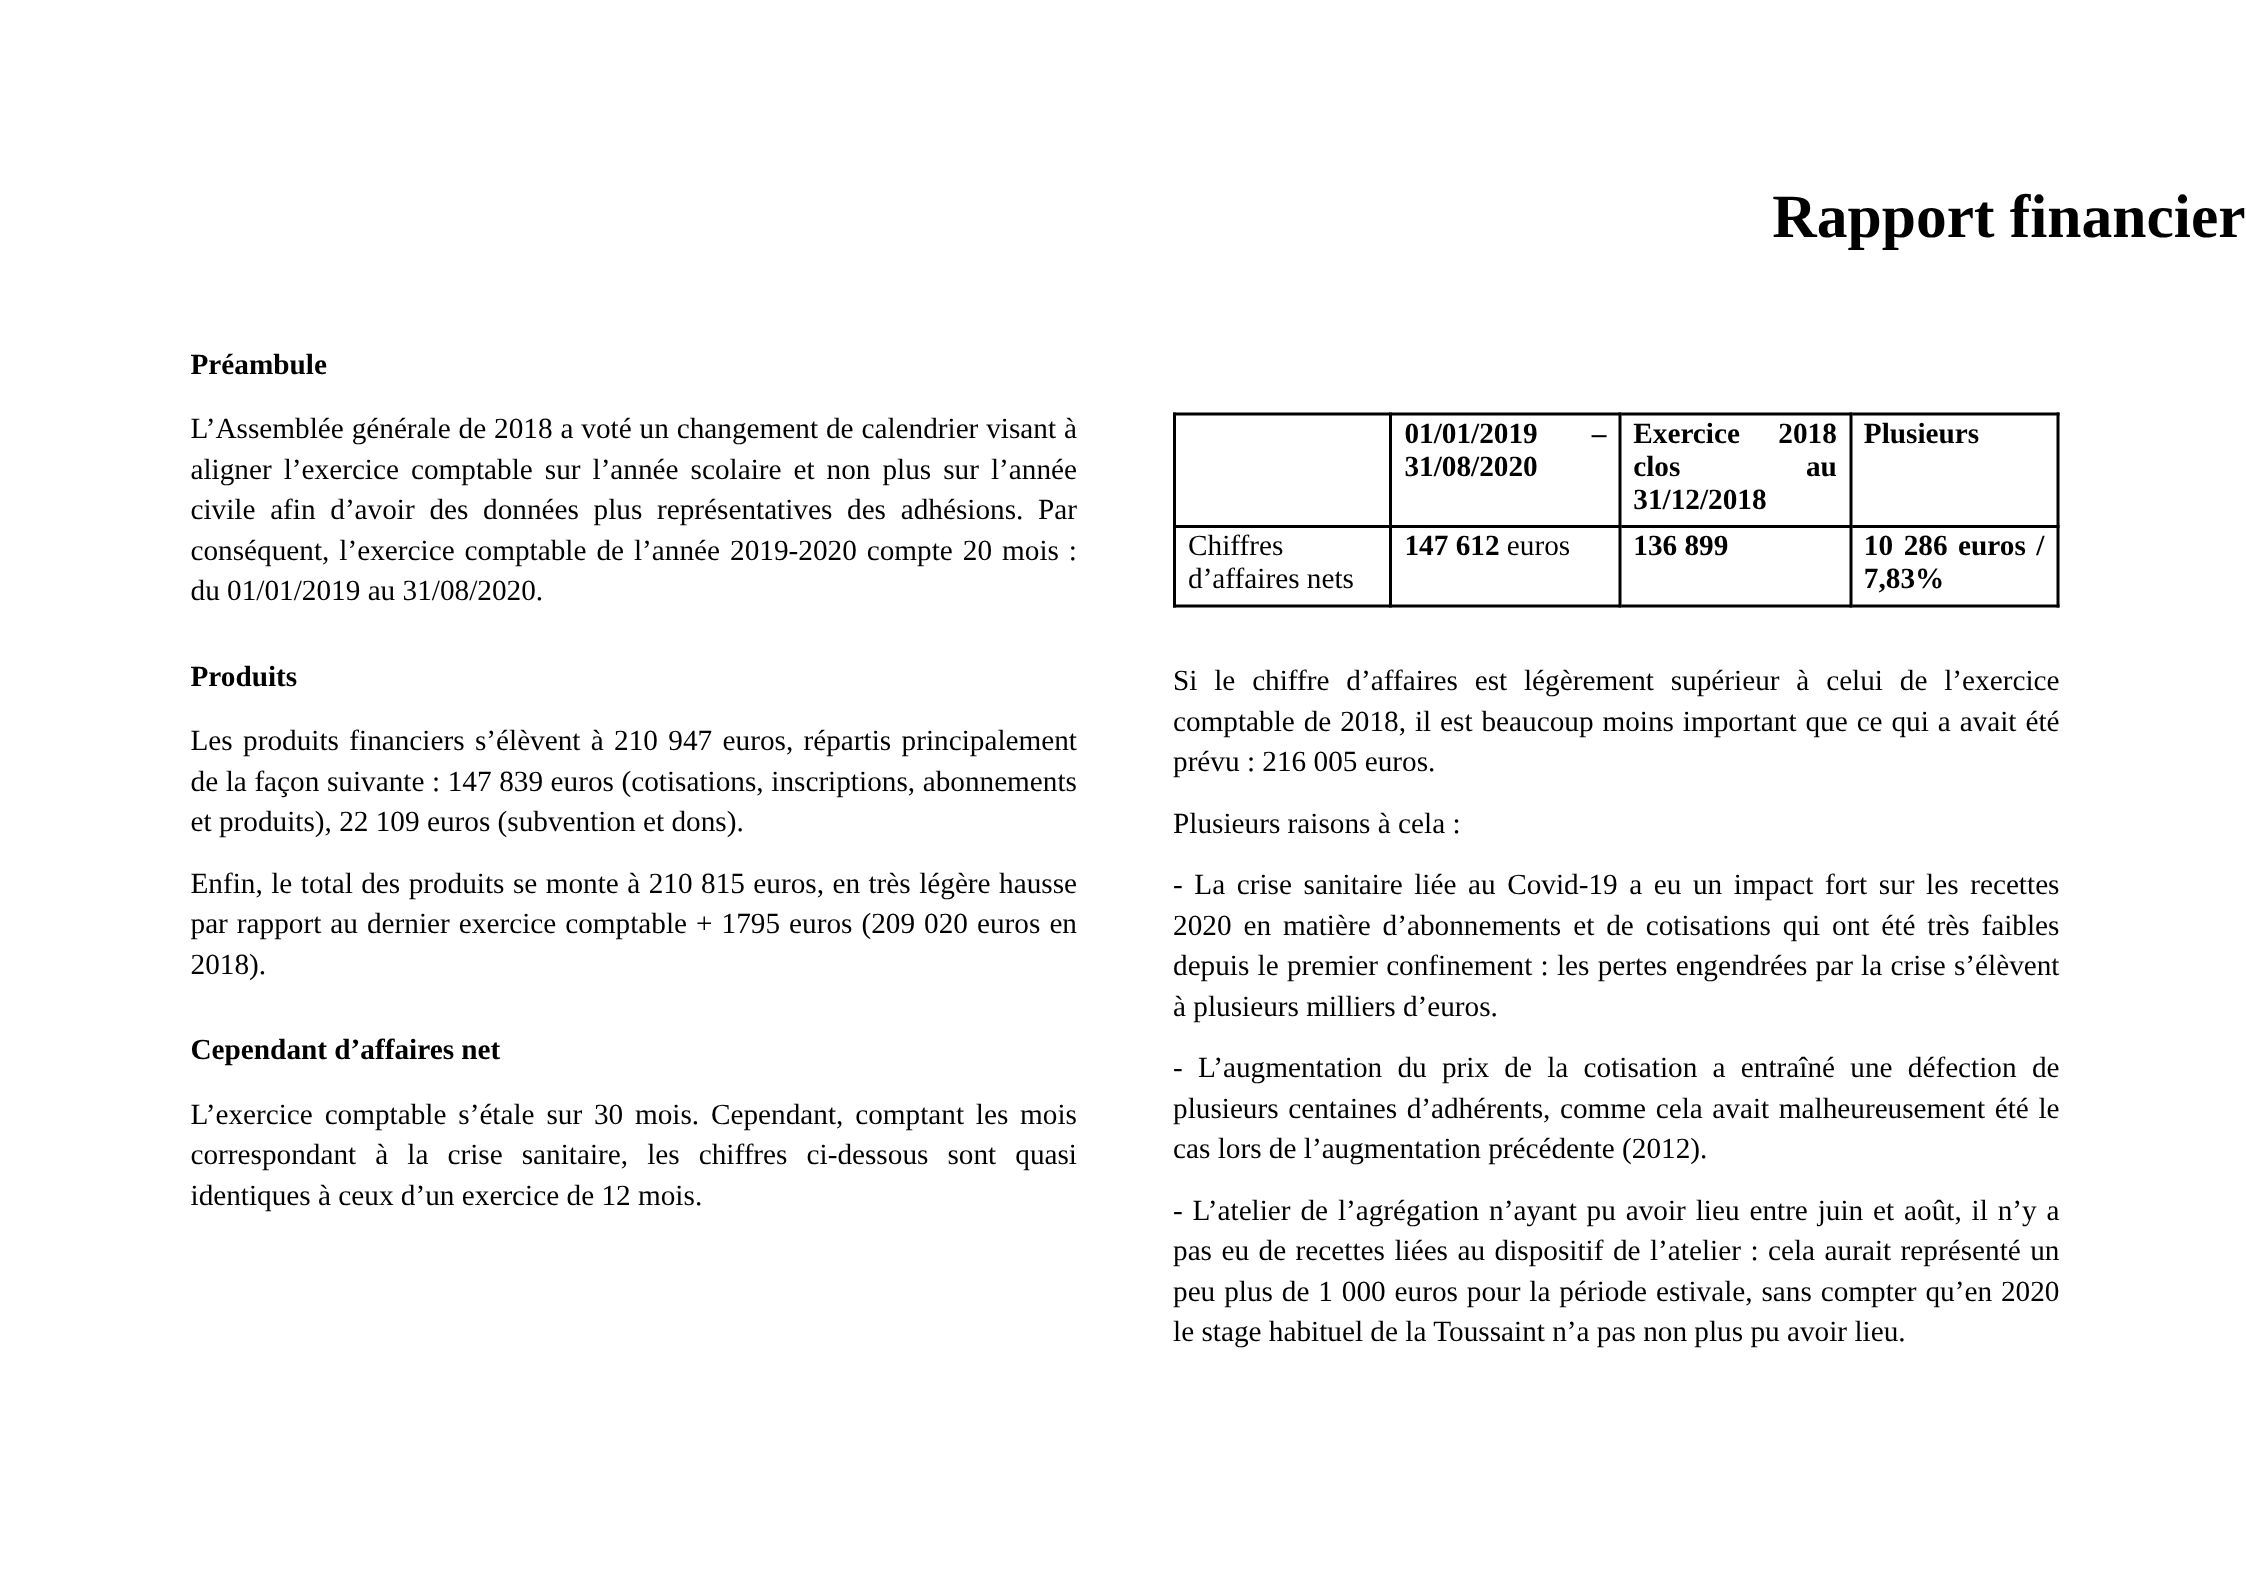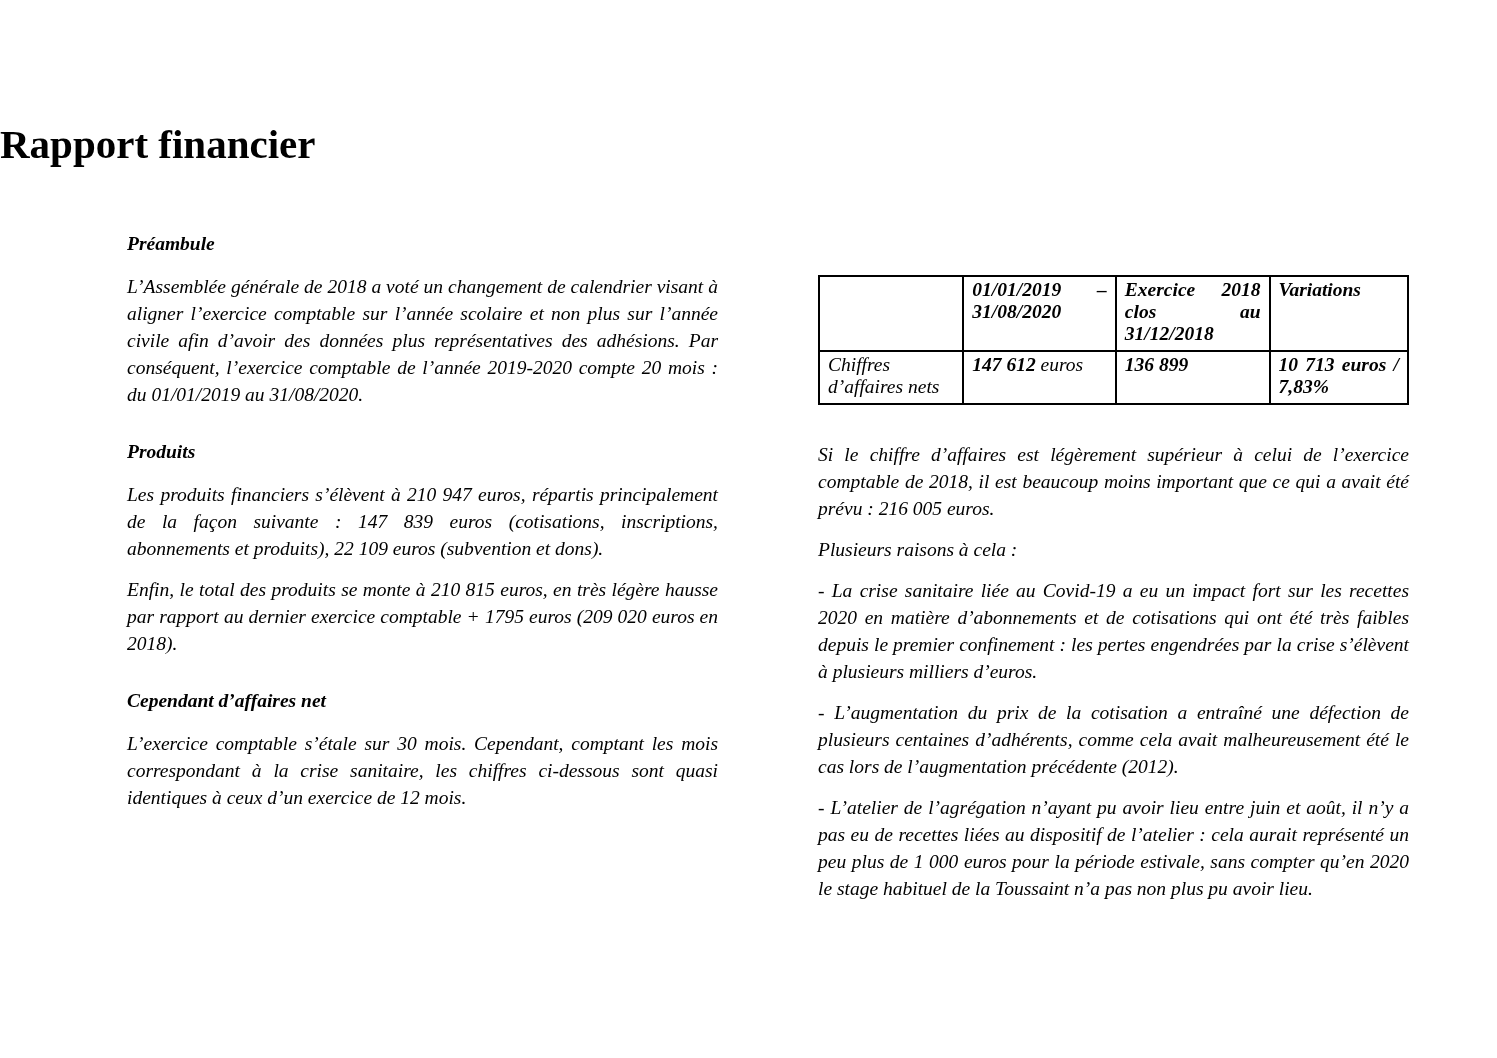--- a/index.html
+++ b/index.html
@@ -11,28 +11,27 @@
     color: #000000;
     font-family: "Liberation Serif", serif;
     font-size: 19.5px;
     line-height: 27px;
     overflow: hidden;
   }
   .doc-title {
     font-size: 41px;
     line-height: 48px;
     font-weight: 700;
-    text-align: left;
+    text-align: right;
     margin: 120px 0 0 0;
   }
   .columns {
     display: flex;
-    gap: 100px;
+    gap: 64px;
     margin: 62px 125px 0 127px;
-    font-style: italic;
   }
   .col {
     width: 591px;
     flex: 0 0 591px;
   }
   h2.section-heading {
     font-size: 19.5px;
     line-height: 27px;
     font-weight: 700;
     margin: 30px 0 16px 0;
@@ -97,27 +96,27 @@
           <col class="c1">
             <col class="c2">
             <col class="c3">
             <col class="c4">
         </colgroup>
         <tbody>
           <tr>
             <th></th>
             <th>01/01/2019 – 31/08/2020</th>
             <th>Exercice 2018 clos au 31/12/2018</th>
-            <th>Variations</th>
+            <th>Plusieurs</th>
           </tr>
           <tr>
             <td>Chiffres d’affaires nets</td>
             <td><span class="cell-strong">147 612</span><span> euros</span></td>
             <td class="cell-strong">136 899</td>
-            <td class="cell-strong">10 713 euros / 7,83%</td>
+            <td class="cell-strong">10 286 euros / 7,83%</td>
           </tr>
         </tbody>
       </table>
 
       <p class="body-par">Si le chiffre d’affaires est légèrement supérieur à celui de l’exercice comptable de 2018, il est beaucoup moins important que ce qui a avait été prévu : 216 005 euros.</p>
       <p class="body-par">Plusieurs raisons à cela :</p>
       <p class="body-par">- La crise sanitaire liée au Covid-19 a eu un impact fort sur les recettes 2020 en matière d’abonnements et de cotisations qui ont été très faibles depuis le premier confinement : les pertes engendrées par la crise s’élèvent à plusieurs milliers d’euros.</p>
       <p class="body-par">- L’augmentation du prix de la cotisation a entraîné une défection de plusieurs centaines d’adhérents, comme cela avait malheureusement été le cas lors de l’augmentation précédente (2012).</p>
       <p class="body-par">- L’atelier de l’agrégation n’ayant pu avoir lieu entre juin et août, il n’y a pas eu de recettes liées au dispositif de l’atelier : cela aurait représenté un peu plus de 1 000 euros pour la période estivale, sans compter qu’en 2020 le stage habituel de la Toussaint n’a pas non plus pu avoir lieu.</p>
 

